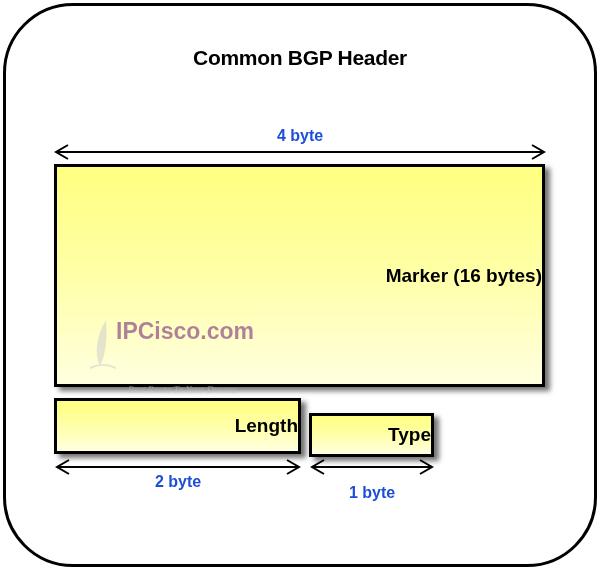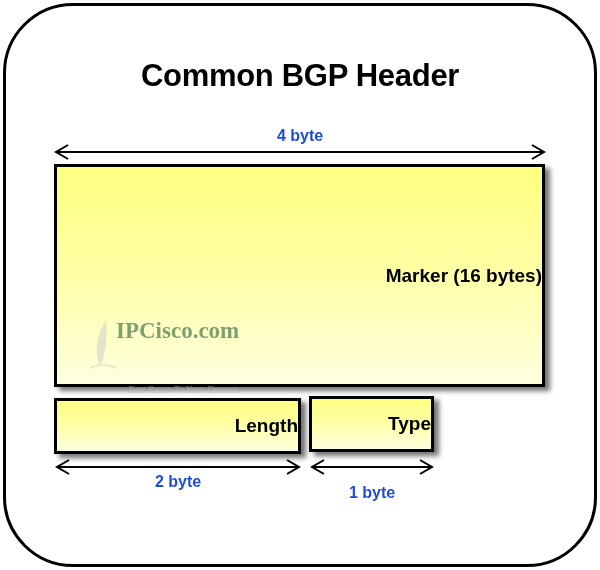--- a/index.html
+++ b/index.html
@@ -1,31 +1,31 @@
 <!DOCTYPE html>
 <html><head>
 <meta charset="utf-8">
 <style>
   html, body { margin: 0; padding: 0; background: #ffffff; }
   body { width: 600px; height: 570px; position: relative; overflow: hidden;
          font-family: "Liberation Sans", "DejaVu Sans", sans-serif; }
   .frame { position: absolute; left: 3px; top: 3px; width: 588px; height: 558px;
            border: 3px solid #000; border-radius: 70px; background: #fff; }
   .title { position: absolute; left: 0; top: 46px; width: 600px; text-align: center;
-           font-weight: bold; font-size: 31px; color: #000; letter-spacing: -0.3px; margin-top: 12px; }
+           font-weight: bold; font-size: 21px; color: #000; letter-spacing: -0.3px; }
   .lbl { position: absolute; text-align: center; font-weight: bold; font-size: 16px; color: #1d4ed8; }
   .box { position: absolute; border: 3px solid #000; box-sizing: border-box;
          background: linear-gradient(to bottom, #ffff80 0%, #ffffa8 50%, #ffffe0 100%);
          box-shadow: 5px 4px 5px rgba(0,0,0,0.55);
          display: flex; align-items: center; justify-content: flex-end;
          font-weight: bold; color: #000; }
   .box span { font-size: 19px; }
   svg.arrow { position: absolute; overflow: visible; }
   .wm { position: absolute; left: 88px; top: 318px; width: 170px; height: 60px; opacity: 0.55; }
-  .wm-name { position: absolute; left: 28px; top: 0; font-size: 23px; font-weight: bold; color: #14532d; font-family: Liberation Serif, serif; }
+  .wm-name { position: absolute; left: 28px; top: 0; font-size: 23px; font-weight: bold; color: #701a75; font-family: Liberation Sans, sans-serif; }
   .wm-slogan { position: absolute; left: 40px; top: 34px; font-size: 10px; font-style: italic; color: #bdbdbd; font-family: "Liberation Serif", serif; margin-top: 32px; }
 </style>
 </head>
 <body>
 
 <div class="frame"></div>
 
 <div class="title">Common BGP Header</div>
 
 <div class="lbl" style="left:250px; top:127px; width:100px;">4 byte</div>
@@ -45,21 +45,21 @@
     <path d="M2,50 C10,46 20,46 28,50" stroke="#cfcfcf" stroke-width="2" fill="none"></path>
   </svg>
   <div class="wm-name">IPCisco.com</div>
   <div class="wm-slogan">Best Route To Your Dreams</div>
 </div>
 
 <div class="box" style="left:54px; top:398px; width:247px; height:56px;padding-left:8px;">
   <span>Length</span>
 </div>
 
-<div class="box" style="left:309px; top:396px; width:125px; height:56px;padding-left:28px;">
+<div class="box" style="left:309px; top:413px; width:125px; height:44px;padding-left:28px;">
   <span>Type</span>
 </div>
 
 <svg class="arrow" style="left:55px; top:459px;" width="246" height="16">
   <line x1="2" y1="8" x2="244" y2="8" stroke="#000" stroke-width="2"></line>
   <polyline points="14,1 2,8 14,15" fill="none" stroke="#000" stroke-width="2"></polyline>
   <polyline points="232,1 244,8 232,15" fill="none" stroke="#000" stroke-width="2"></polyline>
 </svg>
 <div class="lbl" style="left:128px; top:473px; width:100px;">2 byte</div>
 

